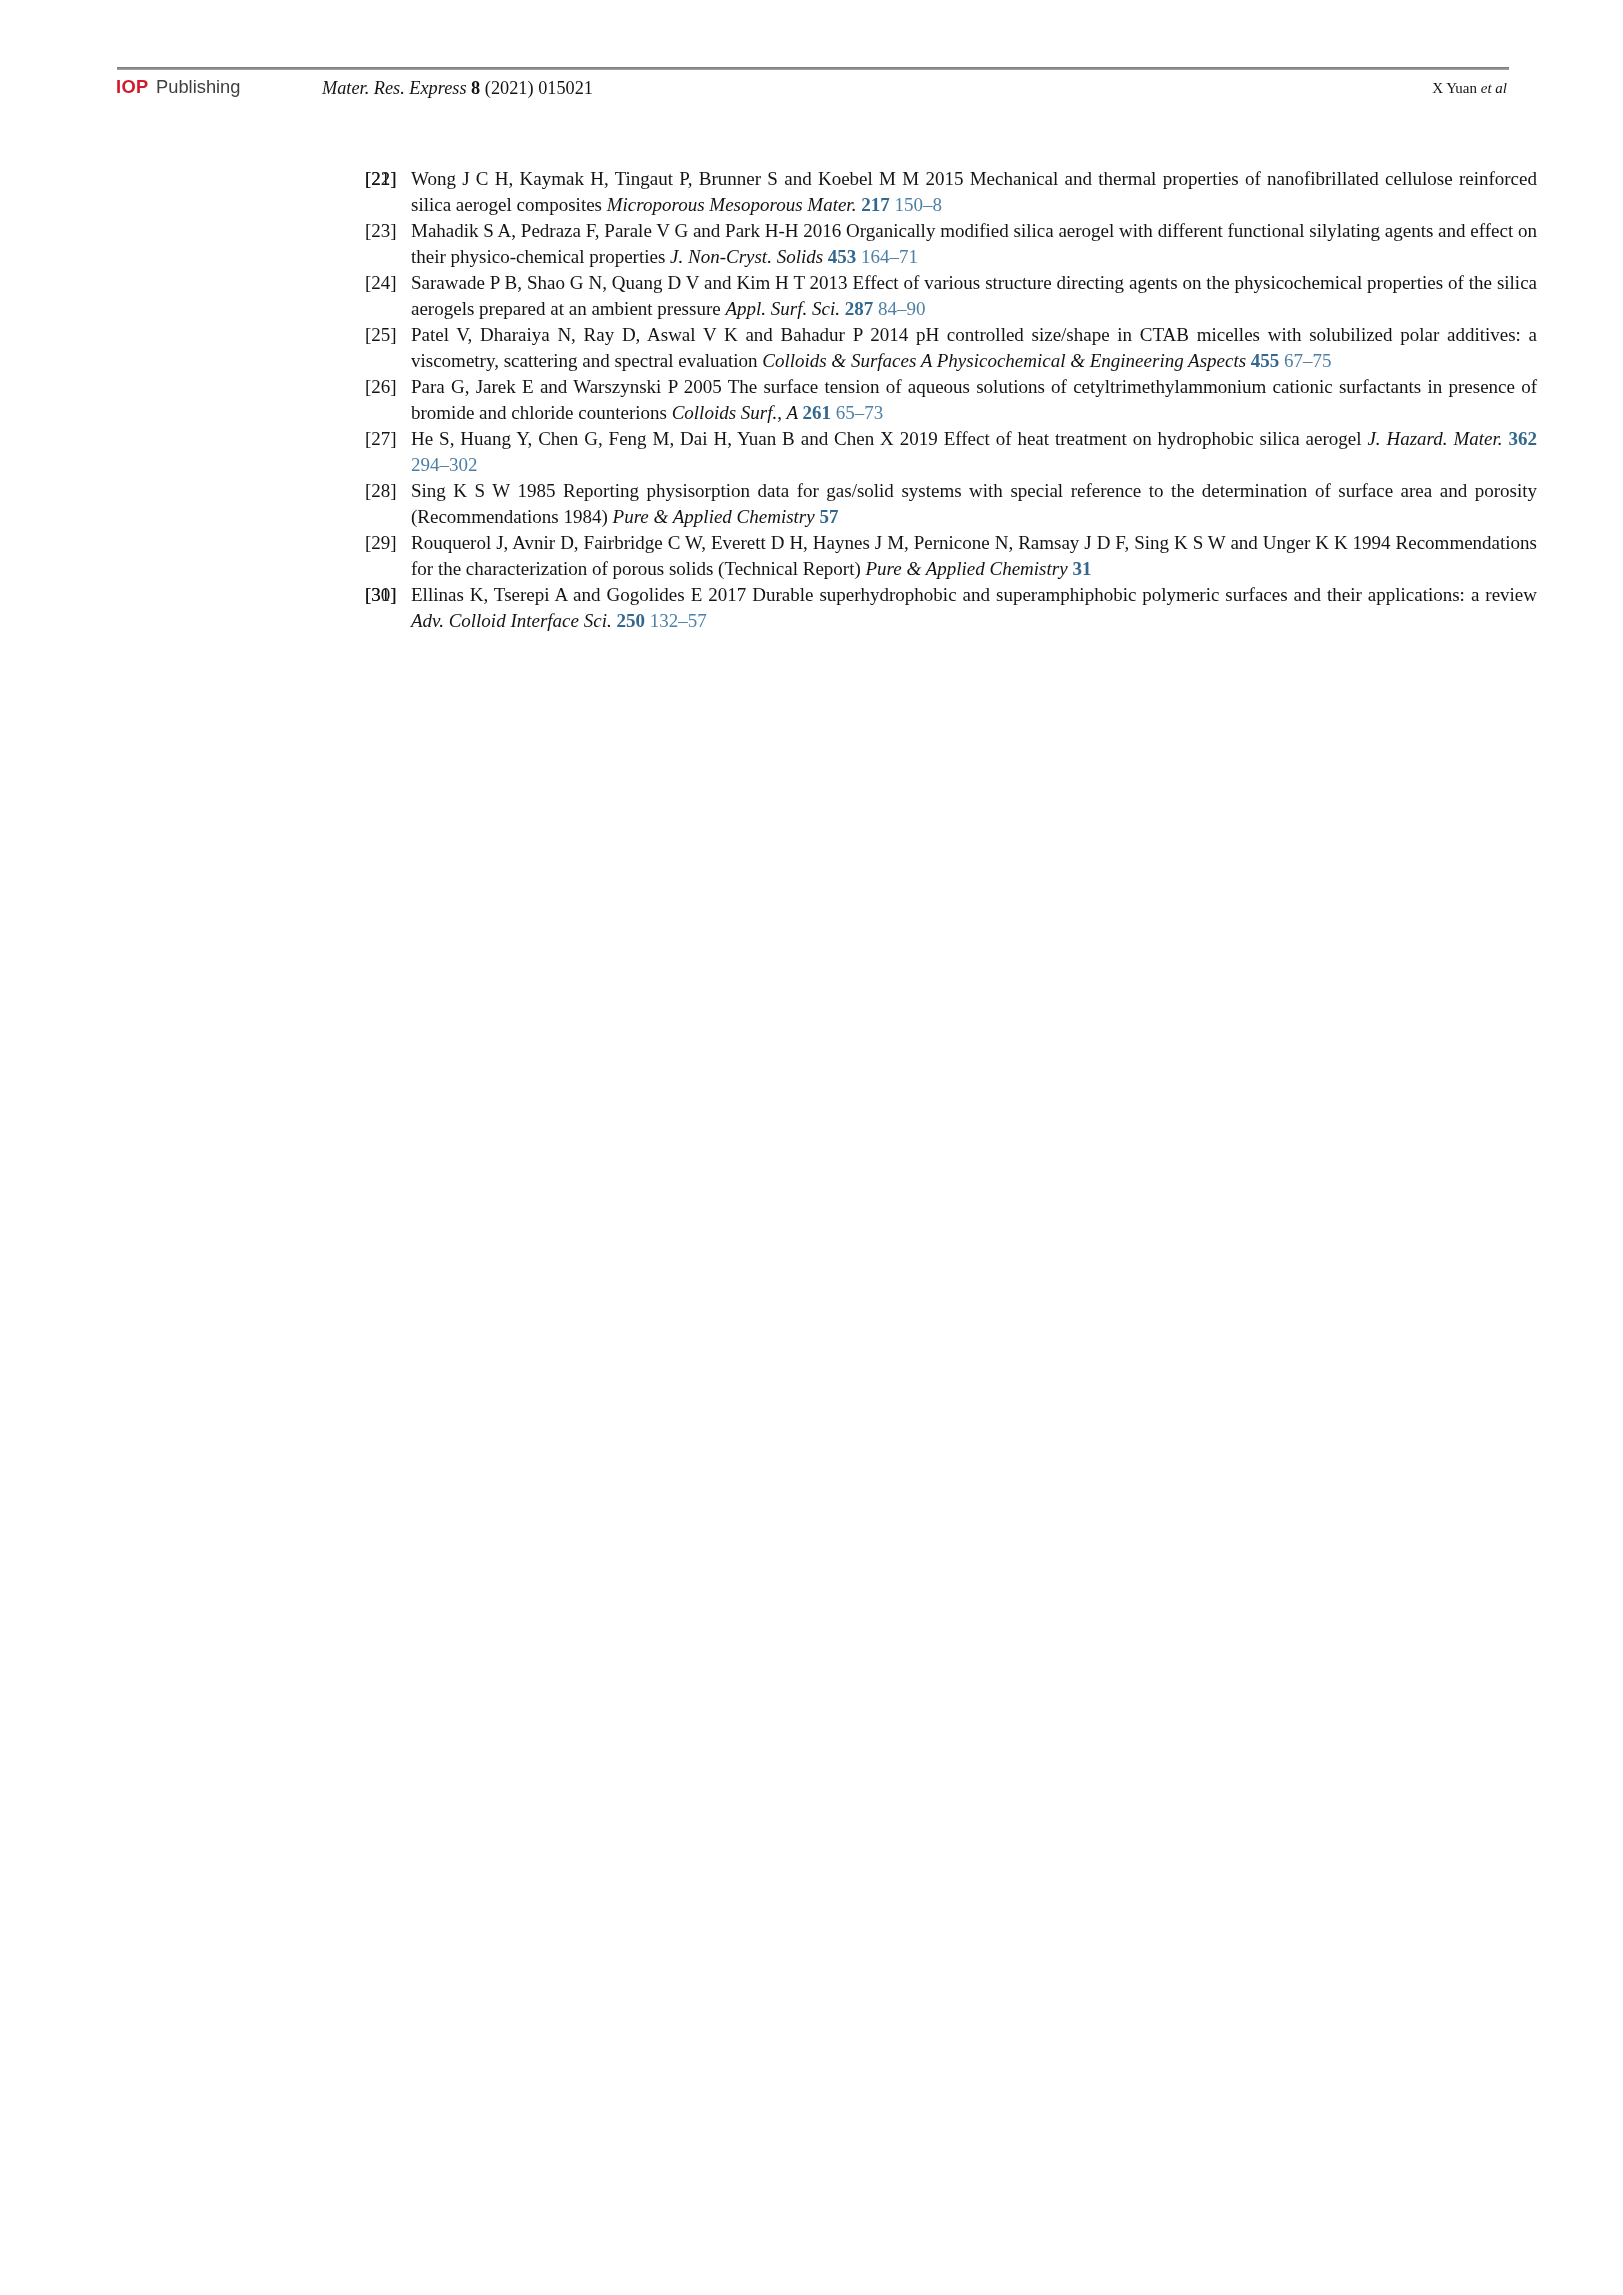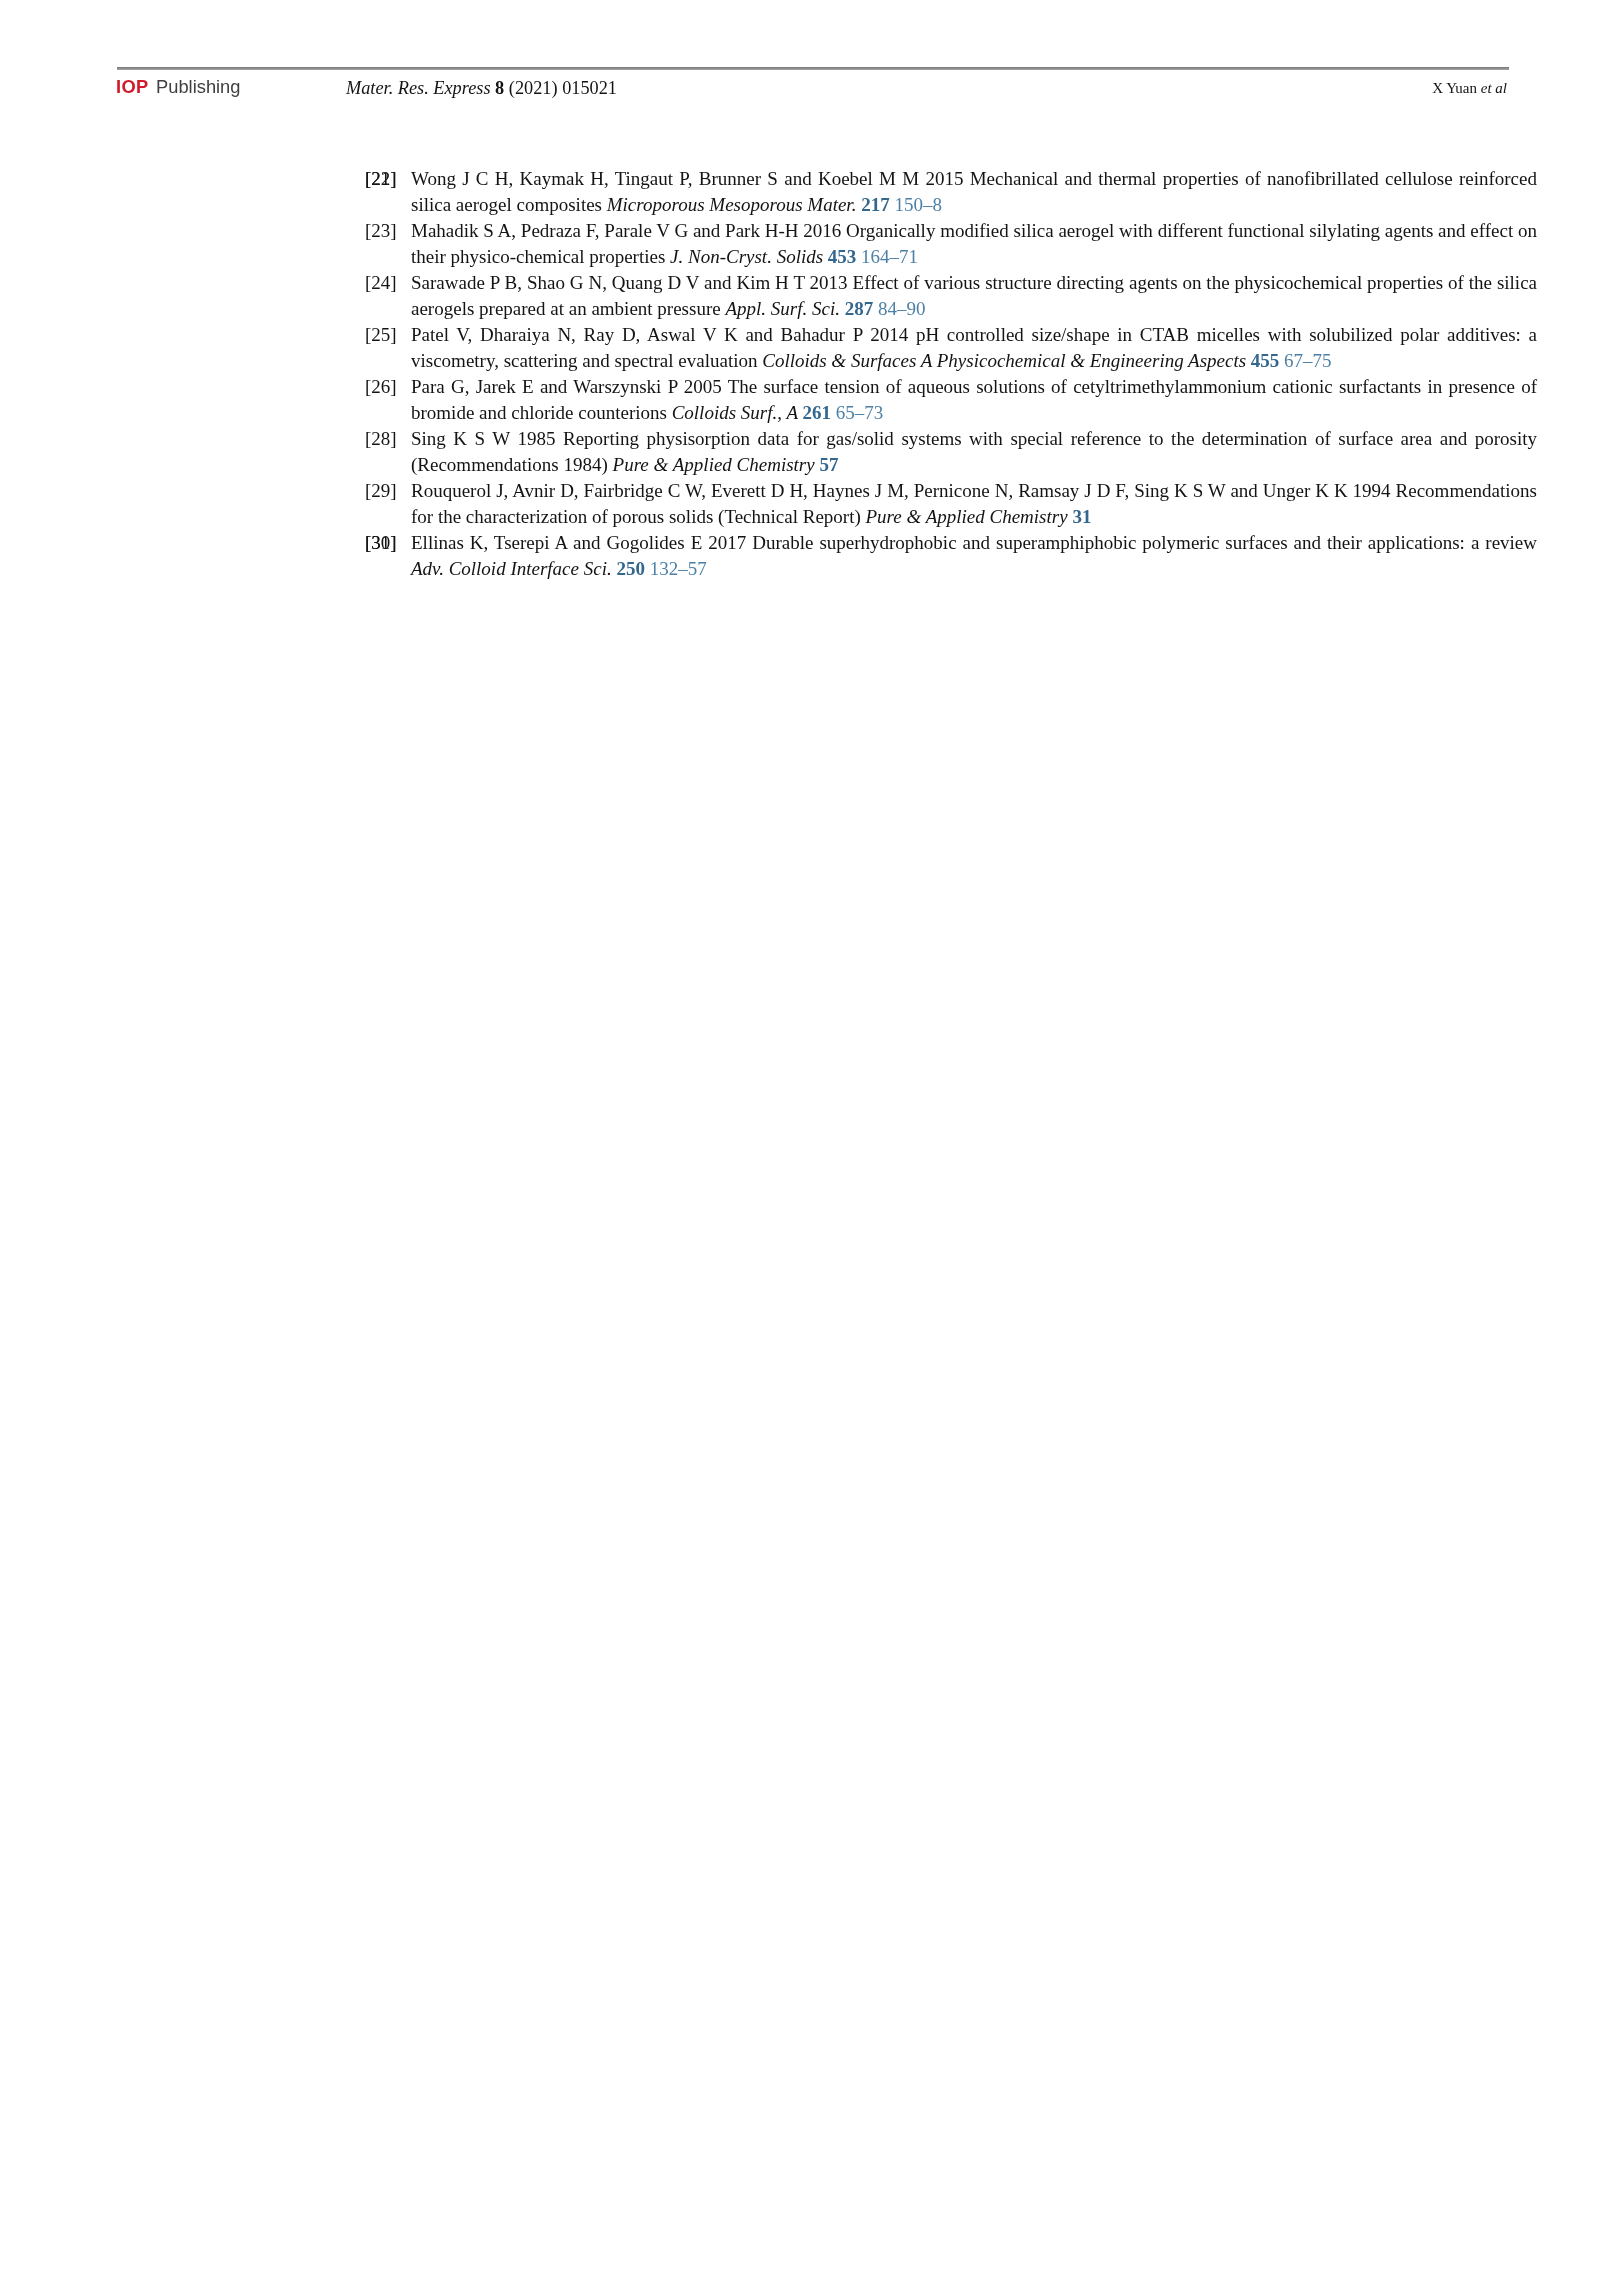--- a/index.html
+++ b/index.html
@@ -26,21 +26,21 @@
     background:linear-gradient(to bottom,#767676,#a7a7a7);
   }
   .publisher{
     position:absolute;left:116px;top:76px;
     font-family:"Liberation Sans","DejaVu Sans",sans-serif;
     font-size:18.3px;line-height:22px;white-space:nowrap;
   }
   .publisher .iop{color:var(--iop-red);font-weight:bold;letter-spacing:0.3px;}
   .publisher .pub{color:var(--publisher-gray);margin-left:2.6px;}
   .citation{
-    position:absolute;left:346px;top:77px;
+    position:absolute;left:322px;top:77px;
     font-size:18.3px;line-height:22px;white-space:nowrap;
   }
   .citation .it{font-style:italic;}
   .citation .vol{font-weight:bold;}
   .authors{
     position:absolute;right:116px;top:77px;
     font-size:15px;line-height:22px;white-space:nowrap;text-align:right;
   }
   .authors .it{font-style:italic;}
   
@@ -95,20 +95,21 @@
   </header>
 
   <main class="refs-wrap">
     <ol class="ref-list" id="ref-list">
         <li class="ref"><span class="ref-label">[21]</span></li>
         <li class="ref"><span class="ref-label">[22]</span><span class="ref-text"><span class="sg-r">Wong J C H, Kaymak H, Tingaut P, Brunner S and Koebel M M 2015 Mechanical and thermal properties of nanofibrillated cellulose reinforced silica aerogel composites </span><span class="sg-i">Microporous Mesoporous Mater. </span><span class="sg-v">217 </span><span class="sg-p">150–8</span></span></li>
         <li class="ref"><span class="ref-label">[23]</span><span class="ref-text"><span class="sg-r">Mahadik S A, Pedraza F, Parale V G and Park H-H 2016 Organically modified silica aerogel with different functional silylating agents and effect on their physico-chemical properties </span><span class="sg-i">J. Non-Cryst. Solids </span><span class="sg-v">453 </span><span class="sg-p">164–71</span></span></li>
         <li class="ref"><span class="ref-label">[24]</span><span class="ref-text"><span class="sg-r">Sarawade P B, Shao G N, Quang D V and Kim H T 2013 Effect of various structure directing agents on the physicochemical properties of the silica aerogels prepared at an ambient pressure </span><span class="sg-i">Appl. Surf. Sci. </span><span class="sg-v">287 </span><span class="sg-p">84–90</span></span></li>
         <li class="ref"><span class="ref-label">[25]</span><span class="ref-text"><span class="sg-r">Patel V, Dharaiya N, Ray D, Aswal V K and Bahadur P 2014 pH controlled size/shape in CTAB micelles with solubilized polar additives: a viscometry, scattering and spectral evaluation </span><span class="sg-i">Colloids &amp; Surfaces A Physicochemical &amp; Engineering Aspects </span><span class="sg-v">455 </span><span class="sg-p">67–75</span></span></li>
         <li class="ref"><span class="ref-label">[26]</span><span class="ref-text"><span class="sg-r">Para G, Jarek E and Warszynski P 2005 The surface tension of aqueous solutions of cetyltrimethylammonium cationic surfactants in presence of bromide and chloride counterions </span><span class="sg-i">Colloids Surf., A </span><span class="sg-v">261 </span><span class="sg-p">65–73</span></span></li>
+        <li class="ref"><span class="ref-label">[27]</span><span class="ref-text"><span class="sg-r">He S, Huang Y, Chen G, Feng M, Dai H, Yuan B and Chen X 2019 Effect of heat treatment on hydrophobic silica aerogel </span><span class="sg-i">J. Hazard. Mater. </span><span class="sg-v">362 </span><span class="sg-p">294–302</span></span></li>
         <li class="ref"><span class="ref-label">[28]</span><span class="ref-text"><span class="sg-r">Sing K S W 1985 Reporting physisorption data for gas/solid systems with special reference to the determination of surface area and porosity (Recommendations 1984) </span><span class="sg-i">Pure &amp; Applied Chemistry </span><span class="sg-v">57</span></span></li>
         <li class="ref"><span class="ref-label">[29]</span><span class="ref-text"><span class="sg-r">Rouquerol J, Avnir D, Fairbridge C W, Everett D H, Haynes J M, Pernicone N, Ramsay J D F, Sing K S W and Unger K K 1994 Recommendations for the characterization of porous solids (Technical Report) </span><span class="sg-i">Pure &amp; Applied Chemistry </span><span class="sg-v">31</span></span></li>
         <li class="ref"><span class="ref-label">[30]</span></li>
         <li class="ref"><span class="ref-label">[31]</span><span class="ref-text"><span class="sg-r">Ellinas K, Tserepi A and Gogolides E 2017 Durable superhydrophobic and superamphiphobic polymeric surfaces and their applications: a review </span><span class="sg-i">Adv. Colloid Interface Sci. </span><span class="sg-v">250 </span><span class="sg-p">132–57</span></span></li>
       </ol>
   </main>
 
   <footer>
     <div class="footer-rule"></div>
     <div class="page-number">9</div>

